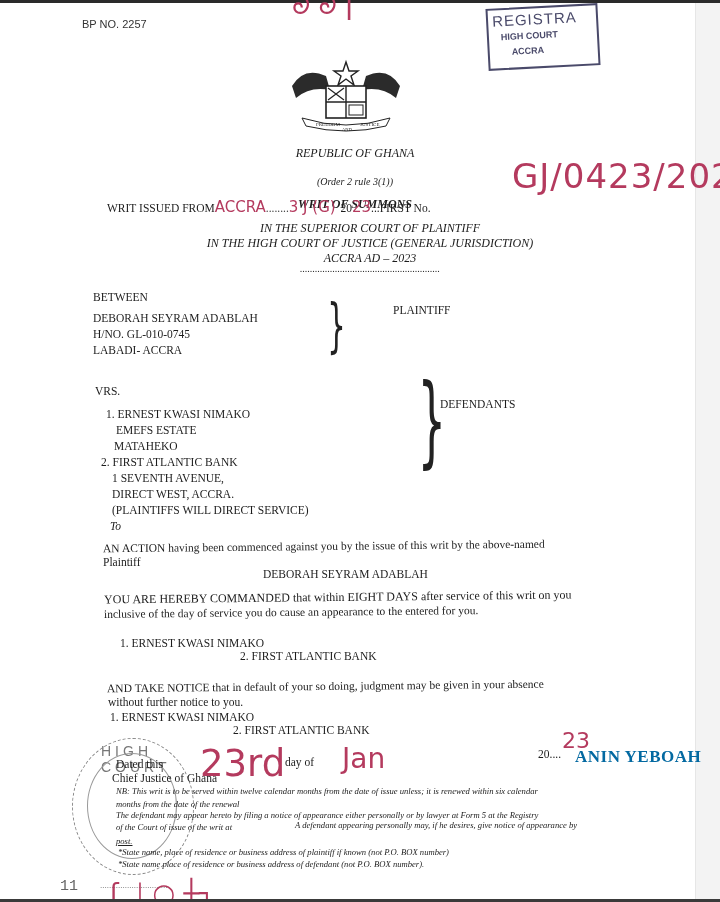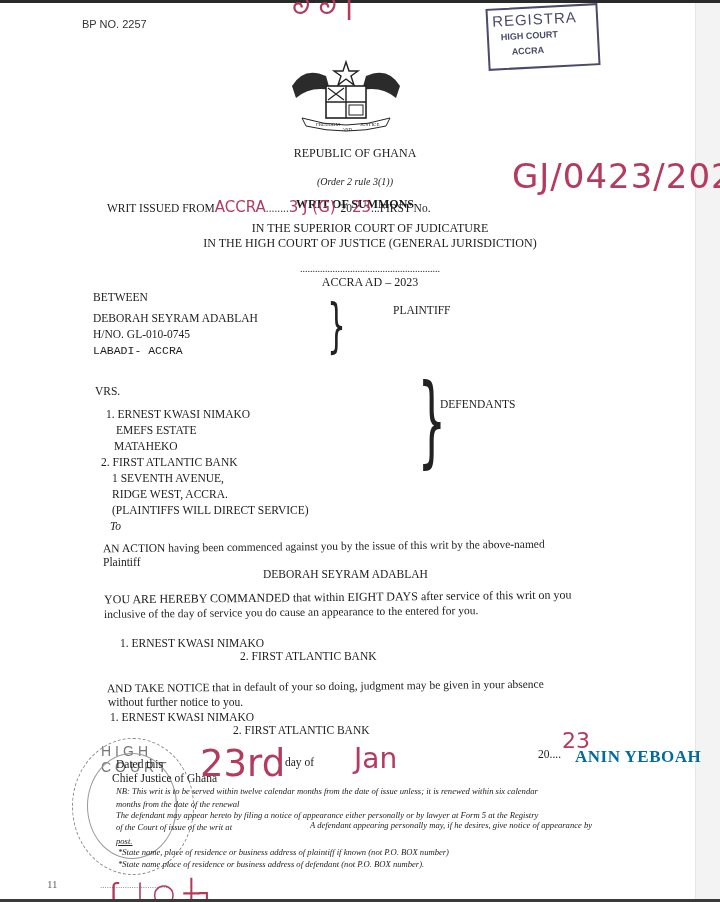--- a/index.html
+++ b/index.html
@@ -19,21 +19,21 @@
   .hand-top { left: 292px; top: -10px; font-size: 26px; }
   .stamp {
     position: absolute; left: 487px; top: 6px; width: 108px; height: 58px;
     border: 2px solid #4a4a6a; transform: rotate(-3deg);
     color: #4a4a6a; font-family: "Liberation Sans", sans-serif;
   }
   .stamp .l1 { position: absolute; left: 4px; top: 2px; font-size: 15px; letter-spacing: 1px; }
   .stamp .l2 { position: absolute; left: 12px; top: 22px; font-size: 9px; font-weight: bold; }
   .stamp .l3 { position: absolute; left: 22px; top: 37px; font-size: 9px; font-weight: bold; }
   .crest { position: absolute; left: 286px; top: 56px; width: 120px; height: 78px; }
-  .c { text-align: center; }
+  .c { text-align: center; font-style: italic; }
   .t12 { font-size: 12px; }
   .t11 { font-size: 11.5px; }
   .bold { font-weight: bold; }
   .ital { font-style: italic; text-align: center; }
   .dots { letter-spacing: 0px; color: #444; }
   .brace { position: absolute; font-family: "DejaVu Sans", sans-serif; color: #222; }
   .fine { font-size: 8.6px; font-style: italic; color: #222; }
   .seal {
     position: absolute; left: 72px; top: 738px; width: 120px; height: 135px;
     border: 1.5px dashed #8a8a8a; border-radius: 50%;
@@ -77,39 +77,39 @@
 
 <div class="abs c t12" style="left:260px; width:190px; top:146px;">REPUBLIC OF GHANA</div>
 <div class="abs c t12 bold" style="left:260px; width:190px; top:161px;margin-top:36px;">WRIT OF SUMMONS</div>
 <div class="abs c ital" style="left:300px; width:110px; top:176px; font-size:10px;">(Order 2 rule 3(1))</div>
 
 <div class="abs t11" style="left:107px; top:198px;">
   <span>WRIT ISSUED FROM</span><span class="hand" style="font-size:15px;">ACCRA</span><span class="dots">........</span><span class="hand" style="font-size:15px;">3 J (G) </span><span>20</span><span class="hand" style="font-size:15px;">23</span><span>...</span><span>FIRST No.</span>
 </div>
 <div class="abs hand" style="left:512px; top:156px; font-size:34px; letter-spacing:1px;">GJ/0423/2023</div>
 
-<div class="abs c t12" style="left:160px; width:420px; top:221px;">IN THE SUPERIOR COURT OF JUDICATURE</div>
+<div class="abs c t12" style="left:160px; width:420px; top:221px;">IN THE SUPERIOR COURT OF PLAINTIFF</div>
 <div class="abs c t12" style="left:160px; width:420px; top:236px;">IN THE HIGH COURT OF JUSTICE (GENERAL JURISDICTION)</div>
-<div class="abs c t12" style="left:160px; width:420px; top:251px;margin-top:24px;">ACCRA AD – 2023</div>
+<div class="abs c t12" style="left:160px; width:420px; top:251px;">ACCRA AD – 2023</div>
 <div class="abs c" style="left:270px; width:200px; top:263px; font-size:10px; overflow:hidden;">........................................................</div>
 
 <div class="abs t11" style="left:93px; top:291px;">BETWEEN</div>
 <div class="abs t11" style="left:93px; top:312px;">DEBORAH SEYRAM ADABLAH</div>
 <div class="abs t11" style="left:93px; top:328px;">H/NO. GL-010-0745</div>
-<div class="abs t11" style="left:93px; top:344px;font-family:Liberation Mono, monospace;">LABADI- ACCRA</div>
+<div class="abs t11" style="left:93px; top:344px;">LABADI- ACCRA</div>
 <div class="brace" style="left:318px; top:292px; font-size:58px; transform:scaleX(0.5);">}</div>
 <div class="abs t11" style="left:393px; top:304px;">PLAINTIFF</div>
 
 <div class="abs t11" style="left:95px; top:385px;">VRS.</div>
 <div class="abs t11" style="left:106px; top:408px;">1. ERNEST KWASI NIMAKO</div>
 <div class="abs t11" style="left:116px; top:424px;">EMEFS ESTATE</div>
 <div class="abs t11" style="left:114px; top:440px;">MATAHEKO</div>
 <div class="abs t11" style="left:101px; top:456px;">2. FIRST ATLANTIC BANK</div>
 <div class="abs t11" style="left:112px; top:472px;">1 SEVENTH AVENUE,</div>
-<div class="abs t11" style="left:112px; top:488px;">RIDGE WEST, ACCRA.</div>
+<div class="abs t11" style="left:112px; top:488px;">DIRECT WEST, ACCRA.</div>
 <div class="abs t11" style="left:112px; top:504px;">(PLAINTIFFS WILL DIRECT SERVICE)</div>
 <div class="abs t11 ital" style="left:110px; top:520px;">To</div>
 <div class="brace" style="left:400px; top:362px; font-size:100px; transform:scaleX(0.45);">}</div>
 <div class="abs t11" style="left:440px; top:398px;text-align:center;">DEFENDANTS</div>
 
 <div class="abs t11" style="left:103px; top:540px; transform:rotate(-0.6deg);">AN ACTION having been commenced against you by the issue of this writ by the above-named</div>
 <div class="abs t11" style="left:103px; top:556px;">Plaintiff</div>
 <div class="abs t11" style="left:263px; top:568px;">DEBORAH SEYRAM ADABLAH</div>
 
 <div class="abs" style="left:104px; top:590px; font-size:12px; transform:rotate(-0.6deg);">YOU ARE HEREBY COMMANDED that within EIGHT DAYS after service of this writ on you</div>
@@ -123,32 +123,32 @@
 <div class="abs t11" style="left:233px; top:724px;">2. FIRST ATLANTIC BANK</div>
 
 <div class="seal">
   <div class="seal-text">HIGH COURT</div>
   <div class="seal-inner"></div>
 </div>
 
 <div class="abs t11" style="left:116px; top:758px;">Dated this</div>
 <div class="abs hand" style="left:200px; top:742px; font-size:37px;">23rd</div>
 <div class="abs t11" style="left:285px; top:756px;">day of</div>
-<div class="abs hand" style="left:342px; top:742px; font-size:28px;margin-left:12px;">Jan</div>
+<div class="abs hand" style="left:342px; top:742px; font-size:28px;">Jan</div>
 <div class="abs t11" style="left:538px; top:748px;"><span>20</span>....</div>
 <div class="abs hand" style="left:562px; top:728px; font-size:22px;">23</div>
 <div class="abs purple bold" style="left:575px; top:747px; font-size:17px; letter-spacing:0.5px;">ANIN YEBOAH</div>
 <div class="abs t11" style="left:112px; top:772px;">Chief Justice of Ghana</div>
 
 <div class="abs fine" style="left:116px; top:786px;">NB: This writ is to be served within twelve calendar months from the date of issue unless; it is renewed within six calendar</div>
 <div class="abs fine" style="left:116px; top:799px;font-style:italic;">months from the date of the renewal</div>
 <div class="abs fine" style="left:116px; top:810px;text-align:center;">The defendant may appear hereto by filing a notice of appearance either personally or by lawyer at Form 5 at the Registry</div>
 <div class="abs fine" style="left:116px; top:822px;">of the Court of issue of the writ at</div>
-<div class="abs fine" style="left:310px; top:820px;">A defendant appearing personally may, if he desires, give notice of appearance by</div>
+<div class="abs fine" style="left:295px; top:820px;">A defendant appearing personally may, if he desires, give notice of appearance by</div>
 <div class="abs fine" style="left:116px; top:836px; text-decoration:underline;">post.</div>
 <div class="abs fine" style="left:118px; top:847px;">*State name, place of residence or business address of plaintiff if known (not P.O. BOX number)</div>
 <div class="abs fine" style="left:118px; top:859px;">*State name place of residence or business address of defendant (not P.O. BOX number).</div>
 
-<div class="abs" style="left:47px; top:878px; font-size:11px; color:#666;">11</div>
+<div class="abs" style="left:60px; top:878px; font-size:15px; color:#666;font-family:Liberation Mono, monospace;">11</div>
 <div class="abs" style="left:100px; top:880px; font-size:9px; color:#666;">..............................</div>
 <div class="abs hand" style="left:110px; top:876px; font-size:26px;">ʃ ｜○ ┼┐</div>
 
 <div class="bottombar"></div>
 
 </body></html>

